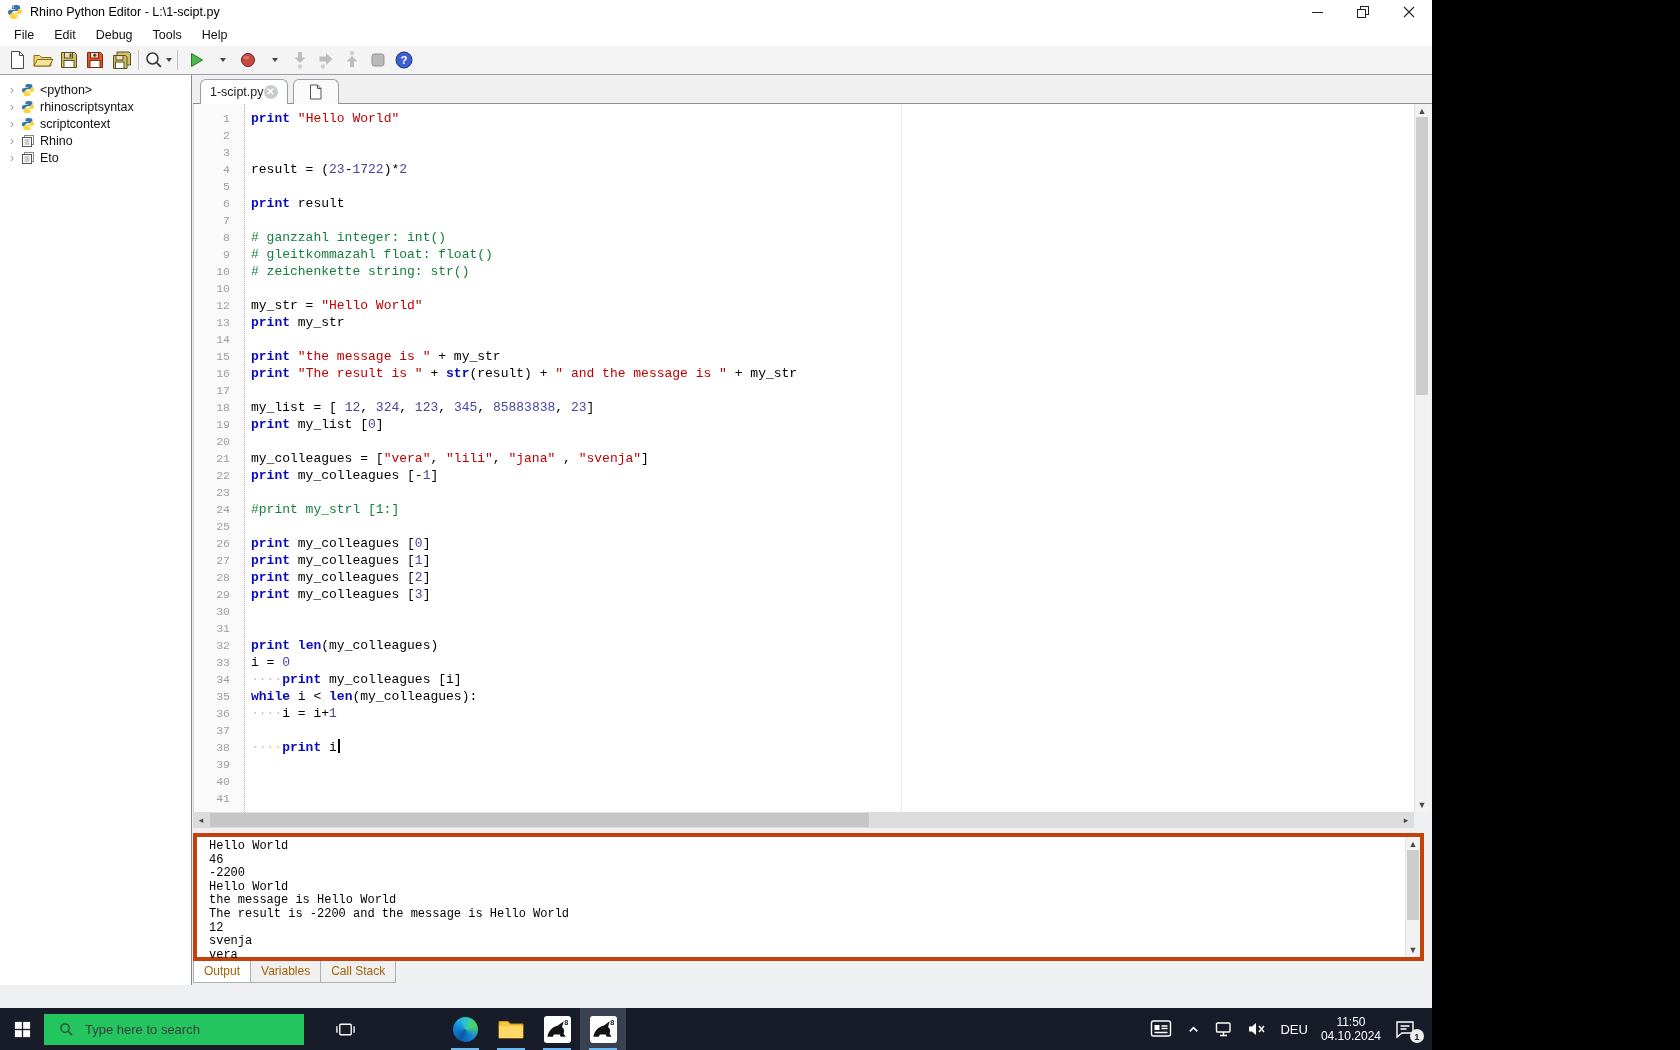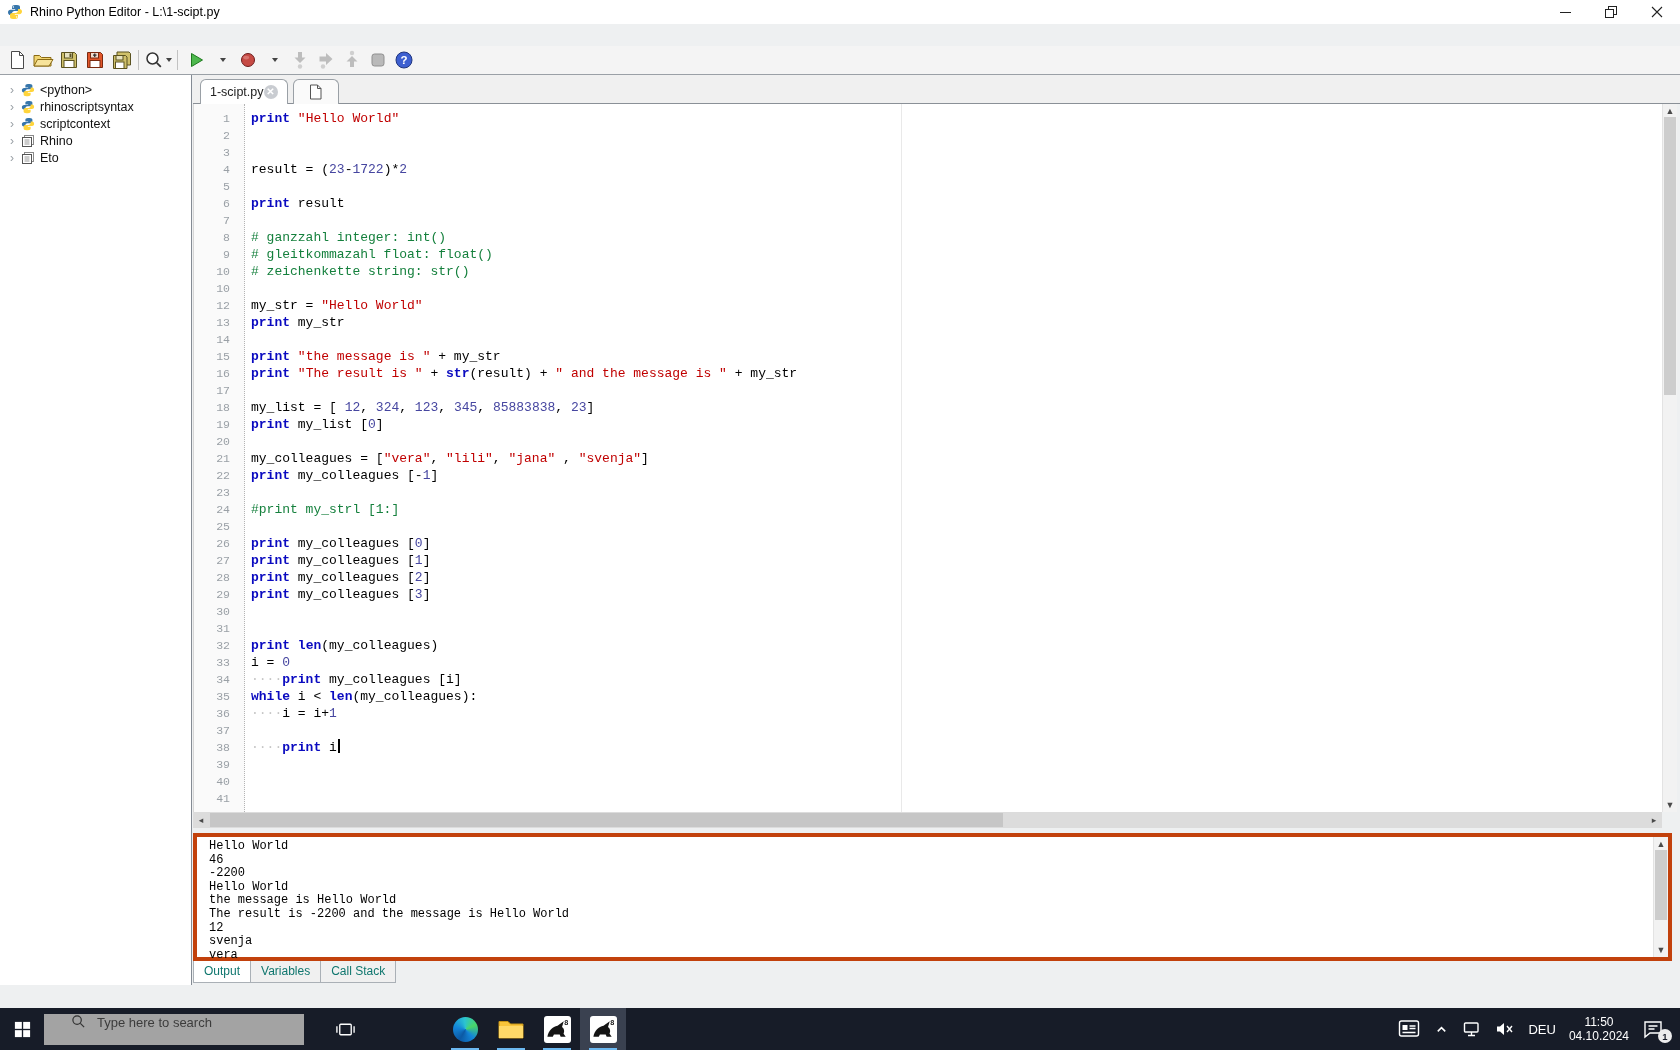--- a/index.html
+++ b/index.html
@@ -1,16 +1,16 @@
 <!DOCTYPE html>
 <html><head>
 <meta charset="utf-8">
 <style>
   html,body{margin:0;padding:0;background:#000;}
-  #app{position:relative;width:1680px;height:1050px;background:#eef0f1;overflow:hidden;
+  #app{position:relative;width:1432px;height:1050px;background:#eef0f1;overflow:hidden;
        font-family:"Liberation Sans",sans-serif;-webkit-font-smoothing:antialiased;}
   
   #titlebar{position:absolute;top:0;left:0;right:0;height:24px;background:#fff;display:flex;align-items:center;padding-left:7px;box-sizing:border-box;}
   #title{font-size:12.5px;color:#000;margin-left:7px;}
   .wc{margin-left:auto;display:flex;height:100%;}
   .wbtn{width:46px;height:100%;display:flex;align-items:center;justify-content:center;color:#222;font-size:14px;}
   
   #menubar{position:absolute;top:24px;left:0;right:0;height:22px;background:#fff;display:flex;align-items:center;font-size:12.5px;color:#111;padding-left:4px;}
   .mi{padding:3px 10px;}
   
@@ -52,27 +52,27 @@
   #edvdown{position:absolute;bottom:0;left:0;right:0;}
   #edh{position:absolute;left:193px;right:18px;top:737px;height:16px;background:#dcdcdc;}
   #edh .sarr{position:absolute;top:0;width:16px;height:16px;}
   #edhthumb{position:absolute;left:17px;width:54%;top:1px;bottom:1px;background:#c6c6c6;}
   
   #outbox{position:absolute;left:193px;right:8px;top:758px;height:128px;background:#fff;border:4px solid #c2410c;box-sizing:border-box;}
   #outlines{position:absolute;left:0;top:3px;right:16px;padding-left:12px;}
   .ol{font:12px/13.6px "Liberation Mono",monospace;color:#000;white-space:pre;}
   #outscroll{position:absolute;right:0;top:0;bottom:0;width:15px;background:#f2f2f2;border-left:1px solid #e3e3e3;box-sizing:border-box;}
   #outthumb{position:absolute;top:13px;left:1px;right:1px;height:70px;background:#cdcdcd;}
-  #outtabs{position:absolute;left:193px;top:886px;height:22px;display:flex;font-size:12px;color:#0f766e;}
+  #outtabs{position:absolute;left:193px;top:886px;height:22px;display:flex;font-size:12px;color:#a16207;}
   .otab{padding:3px 10px 0 10px;border:1px solid #aab0b6;border-top:none;margin-right:-1px;background:#f0f0f0;height:100%;box-sizing:border-box;}
   .otab.active{background:#fff;font-weight:normal;}
   
   #taskbar{position:absolute;bottom:0;left:0;right:0;height:42px;background:#171c28;display:flex;align-items:center;color:#fff;}
   #start{width:44px;height:42px;display:flex;align-items:center;justify-content:center;}
-  #tsearch{width:260px;height:31px;background:#a3a3a3;display:flex;align-items:flex-start;gap:9px;padding:0 27px;box-sizing:border-box;}
+  #tsearch{width:260px;height:31px;background:#22c55e;display:flex;align-items:center;gap:9px;padding:0 15px;box-sizing:border-box;}
   #tsearch input{border:none;background:transparent;outline:none;width:100%;font-size:13px;font-family:"Liberation Sans",sans-serif;color:#222;}
   #tsearch input::placeholder{color:#3c3c3c;opacity:1;}
   .slot{width:46px;height:42px;display:flex;align-items:center;justify-content:center;position:relative;}
   .slot.active{background:#3a4150;}
   .uline{position:absolute;bottom:0;left:9px;right:9px;height:2.5px;background:#6cb8f0;}
   #spacer1{width:18px;} #spacer2{width:74px;}
   #tray{margin-left:auto;display:flex;align-items:center;gap:13px;padding-right:10px;}
   .trayic{display:flex;align-items:center;justify-content:center;}
   #lang{font-size:13px;}
   #clock{text-align:center;font-size:12px;line-height:14.5px;}
@@ -108,20 +108,27 @@
           </svg>
         </div>
       <div class="wbtn">
           <svg width="12" height="12" viewBox="0 0 12 12">
             <path d="M1 1l10 10M11 1L1 11" stroke="#222" stroke-width="1.1"></path>
           </svg>
         </div>
     </div>
   </div>
 
+  <div id="menubar">
+      <span class="mi">File</span>
+      <span class="mi">Edit</span>
+      <span class="mi">Debug</span>
+      <span class="mi">Tools</span>
+      <span class="mi">Help</span>
+    </div>
 
   <div id="toolbar">
     <div class="tbtn">
         <svg width="20" height="20" viewBox="0 0 20 20">
           <path d="M4.5 1.5h8l4 4v13h-12z" fill="#fff" stroke="#4a4a4a"></path>
           <path d="M12.5 1.5v4h4" fill="none" stroke="#4a4a4a"></path>
         </svg>
       </div>
     <div class="tbtn">
         <svg width="22" height="20" viewBox="0 0 22 20">

